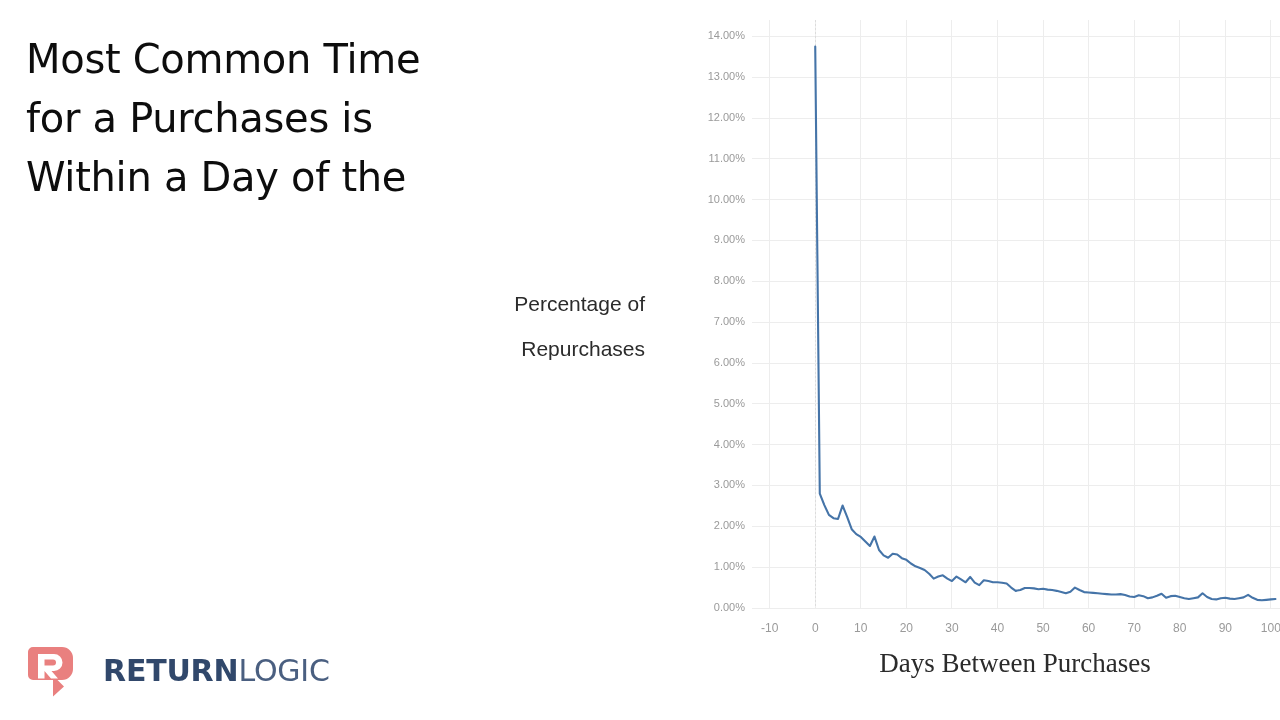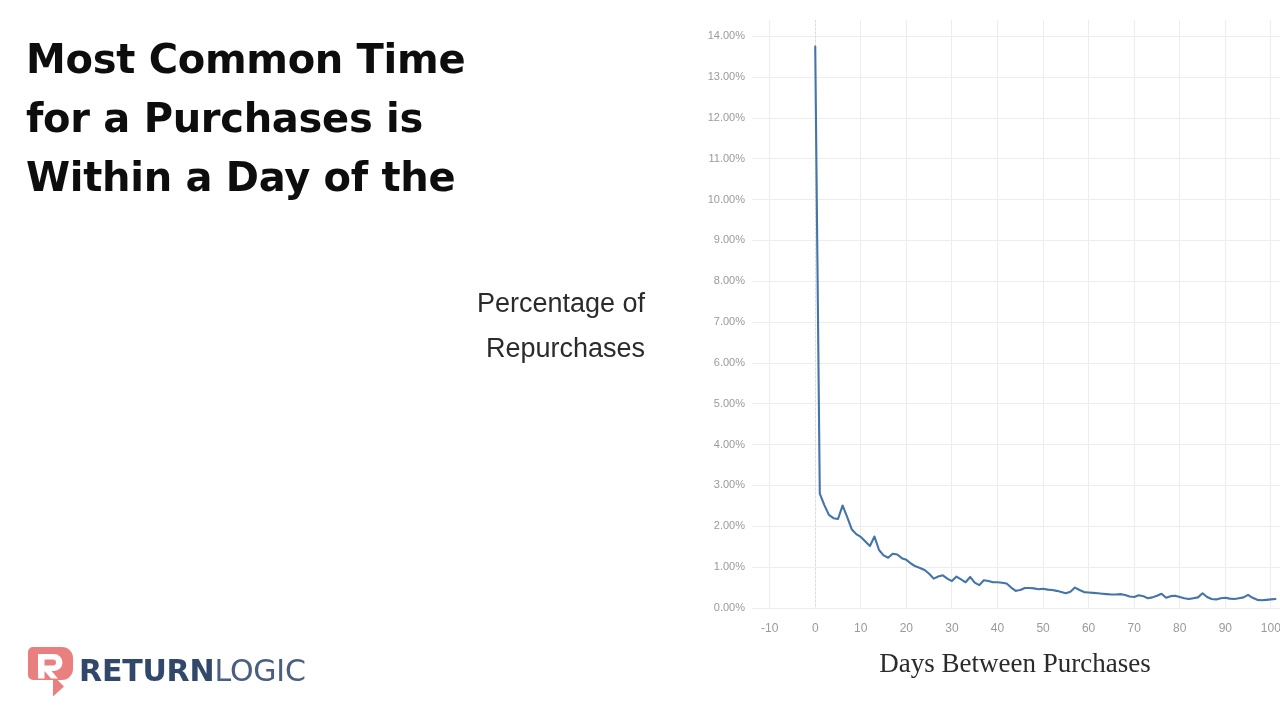--- a/index.html
+++ b/index.html
@@ -17,38 +17,38 @@
     -webkit-font-smoothing: antialiased;
   }
 
   
   #headline {
     position: absolute;
     left: 26px;
     top: 30px;
     width: 430px;
     font-family: "DejaVu Sans", sans-serif;
-    font-weight: 700;
+    font-weight: 400;
     font-size: 40px;
     line-height: 59px;
     letter-spacing: -0.3px;
     color: #0d0d0d;
   }
   #headline .ln { display: block; white-space: nowrap; }
 
   
   #y-axis-caption {
     position: absolute;
     left: 330px;
     top: 281px;
     width: 315px;
     text-align: right;
     font-family: "Liberation Sans", sans-serif;
     font-weight: 300;
-    font-size: 27px;
+    font-size: 21px;
     line-height: 45px;
     color: #2b2b2b;
   }
   #y-axis-caption .ln { display: block; }
 
   
   #x-axis-caption {
     position: absolute;
     left: 760px;
     top: 648px;
@@ -106,21 +106,21 @@
   #logo {
     position: absolute;
     left: 27px;
     top: 645px;
     height: 52px;
     display: flex;
     align-items: center;
   }
   #logo-mark { display: block; }
   #logo-wordmark {
-    margin-left: 5px;
+    margin-left: 29px;
     font-family: "DejaVu Sans", sans-serif;
     font-size: 30px;
     letter-spacing: -0.2px;
     line-height: 1;
     white-space: nowrap;
   }
   #logo-word-return {
     font-weight: 700;
     color: #31486b;
   }

